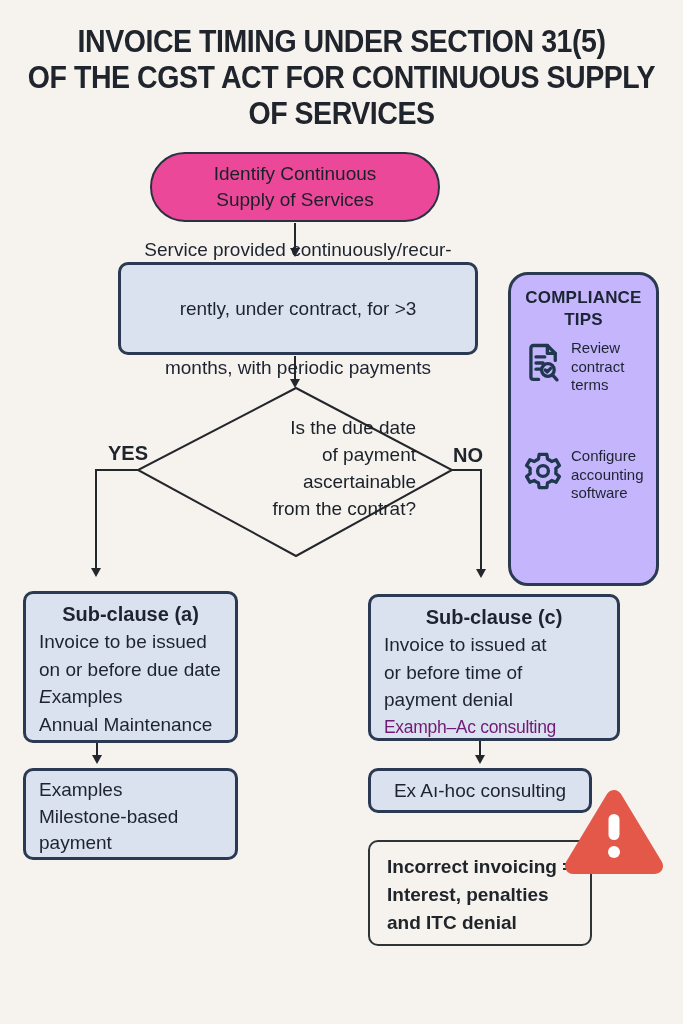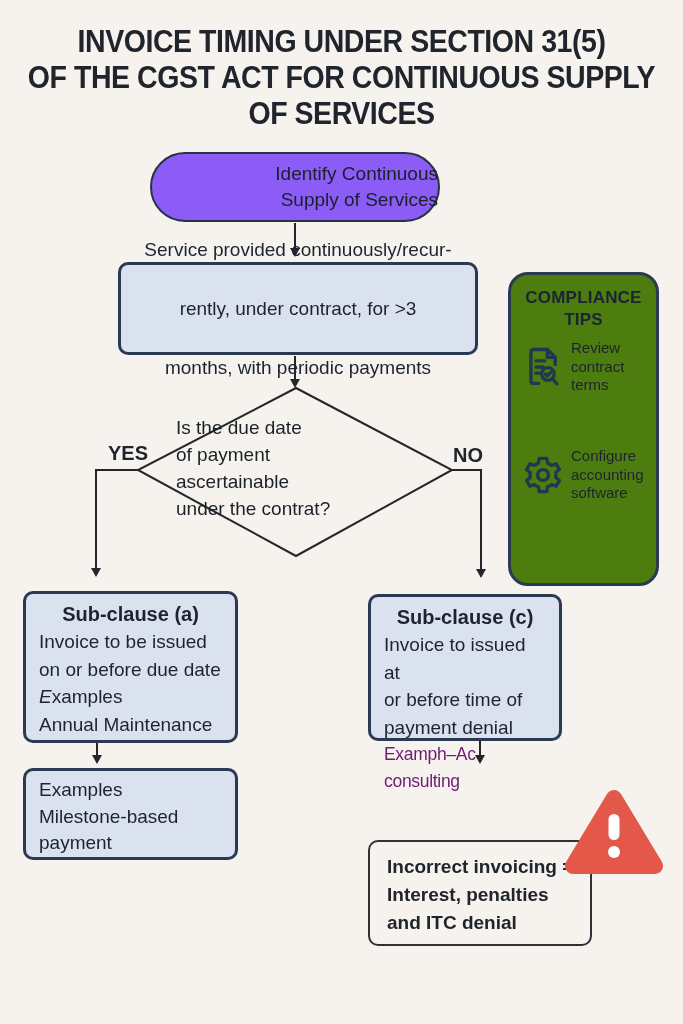--- a/index.html
+++ b/index.html
@@ -11,73 +11,73 @@
   
   .title{
     position:absolute; top:24px; left:0; width:683px; text-align:center;
     font-weight:700; font-size:31px; line-height:36px; letter-spacing:-0.5px;
     color:#20242c; transform:scaleX(.92);
   }
   
   .node{ position:absolute; box-sizing:border-box; z-index:2; }
   .oval{
     left:150px; top:152px; width:290px; height:70px;
-    background:#8b5cf6; border:2.5px solid #2a3240; border-radius:36px;
-    display:flex; flex-direction:column; justify-content:center; align-items:flex-end;
+    background:#ec4899; border:2.5px solid #2a3240; border-radius:36px;
+    display:flex; flex-direction:column; justify-content:center; align-items:center;
     font-size:19px; line-height:26px; font-weight:400; color:#1a2028; text-align:center;
   }
   .bluebox{
     background:#d9e2ee; border:3px solid #2b3a52; border-radius:10px;
     color:#1d2430;
   }
   .cond{
     left:118px; top:262px; width:360px; height:93px;
     display:flex; flex-direction:column; justify-content:center; align-items:center;
     font-size:19px; line-height:27px; text-align:center;gap:32px;
   }
   .sub{ padding:7px 13px; font-size:19px; line-height:27.4px;margin-top:9px; }
   .sub .head{ text-align:center; font-weight:700; font-size:20px; }
   .sub-a{ left:23px; top:582px; width:215px; height:152px; }
-  .sub-c{ left:368px; top:585px; width:194px; height:147px; z-index:4; }
+  .sub-c{ left:368px; top:585px; width:252px; height:147px; z-index:4; }
   .sub-c .small-line{ font-size:17.5px; letter-spacing:-0.3px; color:#701a75; }
   .ex-a{ left:23px; top:768px; width:215px; height:92px; padding:6px 13px;
          font-size:19px; line-height:26.5px; }
   .ex-c{ left:368px; top:768px; width:224px; height:45px;
          display:flex; justify-content:center; align-items:center; font-size:19px; }
   .warnbox{
     left:368px; top:840px; width:224px; height:106px;
     background:transparent; border:2.5px solid #2e3338; border-radius:10px;
     padding:11px 0 0 17px; font-size:19px; line-height:28px; font-weight:700;
     color:#20252b; z-index:2;
   }
   .first-letter-italic::first-letter{ font-style:italic; }
   
   .diamond-text{
-    position:absolute; left:176px; top:414px; width:240px; text-align:left;
+    position:absolute; left:176px; top:414px; width:240px; text-align:right;
     font-size:19px; line-height:27px; z-index:2; color:#1b2129;
   }
   .branch-label{
     position:absolute; font-weight:700; font-size:20px; color:#20242c; z-index:2;
     text-align:center;
   }
   .yes{ left:96px; top:442px; width:52px;text-align:right; }
   .no{ left:446px; top:444px; width:44px; }
   
   .panel{
     position:absolute; left:508px; top:272px; width:151px; height:314px;
-    box-sizing:border-box; background:#4d7c0f; border:3px solid #2b3a52;
+    box-sizing:border-box; background:#c4b5fd; border:3px solid #2b3a52;
     border-radius:20px; z-index:1;
   }
   .panel-title{
     position:absolute; top:12px; left:0; width:100%; text-align:center;
     font-weight:700; font-size:17px; line-height:22px; letter-spacing:.2px;
     color:#1b2433;
   }
   .tip{
-    position:absolute; left:11px; display:flex; align-items:center; gap:7px;
+    position:absolute; left:11px; display:flex; gap:7px;
   }
   .tip-1{ top:64px; } .tip-2{ top:172px; } .tip-3{ top:252px; }
   .tip .ticon{ width:42px; height:48px; flex:0 0 auto; display:flex;
                align-items:center; justify-content:center; }
   .tip .tlabel{ width:90px; font-size:15px; line-height:18.5px; color:#1d2430; }
   
   .overlay{ position:absolute; left:0; top:0; z-index:1; pointer-events:none; }
   
   .warn-tri{ position:absolute; left:563px; top:786px; width:102px; height:96px; z-index:5; }
 </style>
@@ -120,21 +120,21 @@
   <div class="node bluebox cond">
     <div>Service provided continuously/recur-</div>
     <div>rently, under contract, for &gt;3</div>
     <div>months, with periodic payments</div>
   </div>
 
   <div class="diamond-text">
     <div>Is the due date</div>
     <div>of payment</div>
     <div>ascertainable</div>
-    <div>under the contrat?</div>
+    <div>from the contrat?</div>
   </div>
   <div class="branch-label yes">YES</div>
   <div class="branch-label no">NO</div>
 
   <div class="node bluebox sub sub-a">
     <div class="head">Sub-clause (a)</div>
     <div>Invoice to be issued</div>
     <div>on or before due date</div>
     <div class="first-letter-italic">Examples</div>
     <div>Annual Maintenance</div>
@@ -147,20 +147,23 @@
     <div>payment denial</div>
     <div class="small-line">Examph–Ac consulting</div>
   </div>
 
   <div class="node bluebox ex-a">
     <div>Examples</div>
     <div>Milestone-based</div>
     <div>payment</div>
   </div>
 
+  <div class="node bluebox ex-c">
+    <div>Ex Aı-hoc consulting</div>
+  </div>
 
   <div class="node warnbox">
     <div>Incorrect invoicing =</div>
     <div>Interest, penalties</div>
     <div>and ITC denial</div>
   </div>
 
   <svg class="warn-tri" viewBox="0 0 102 96">
     <path d="M51 12 L92 80 L10 80 Z" fill="#e4584a" stroke="#e4584a" stroke-width="16" stroke-linejoin="round"></path>
     <rect x="45.5" y="28" width="11" height="26" rx="5.5" fill="#ffffff"></rect>

